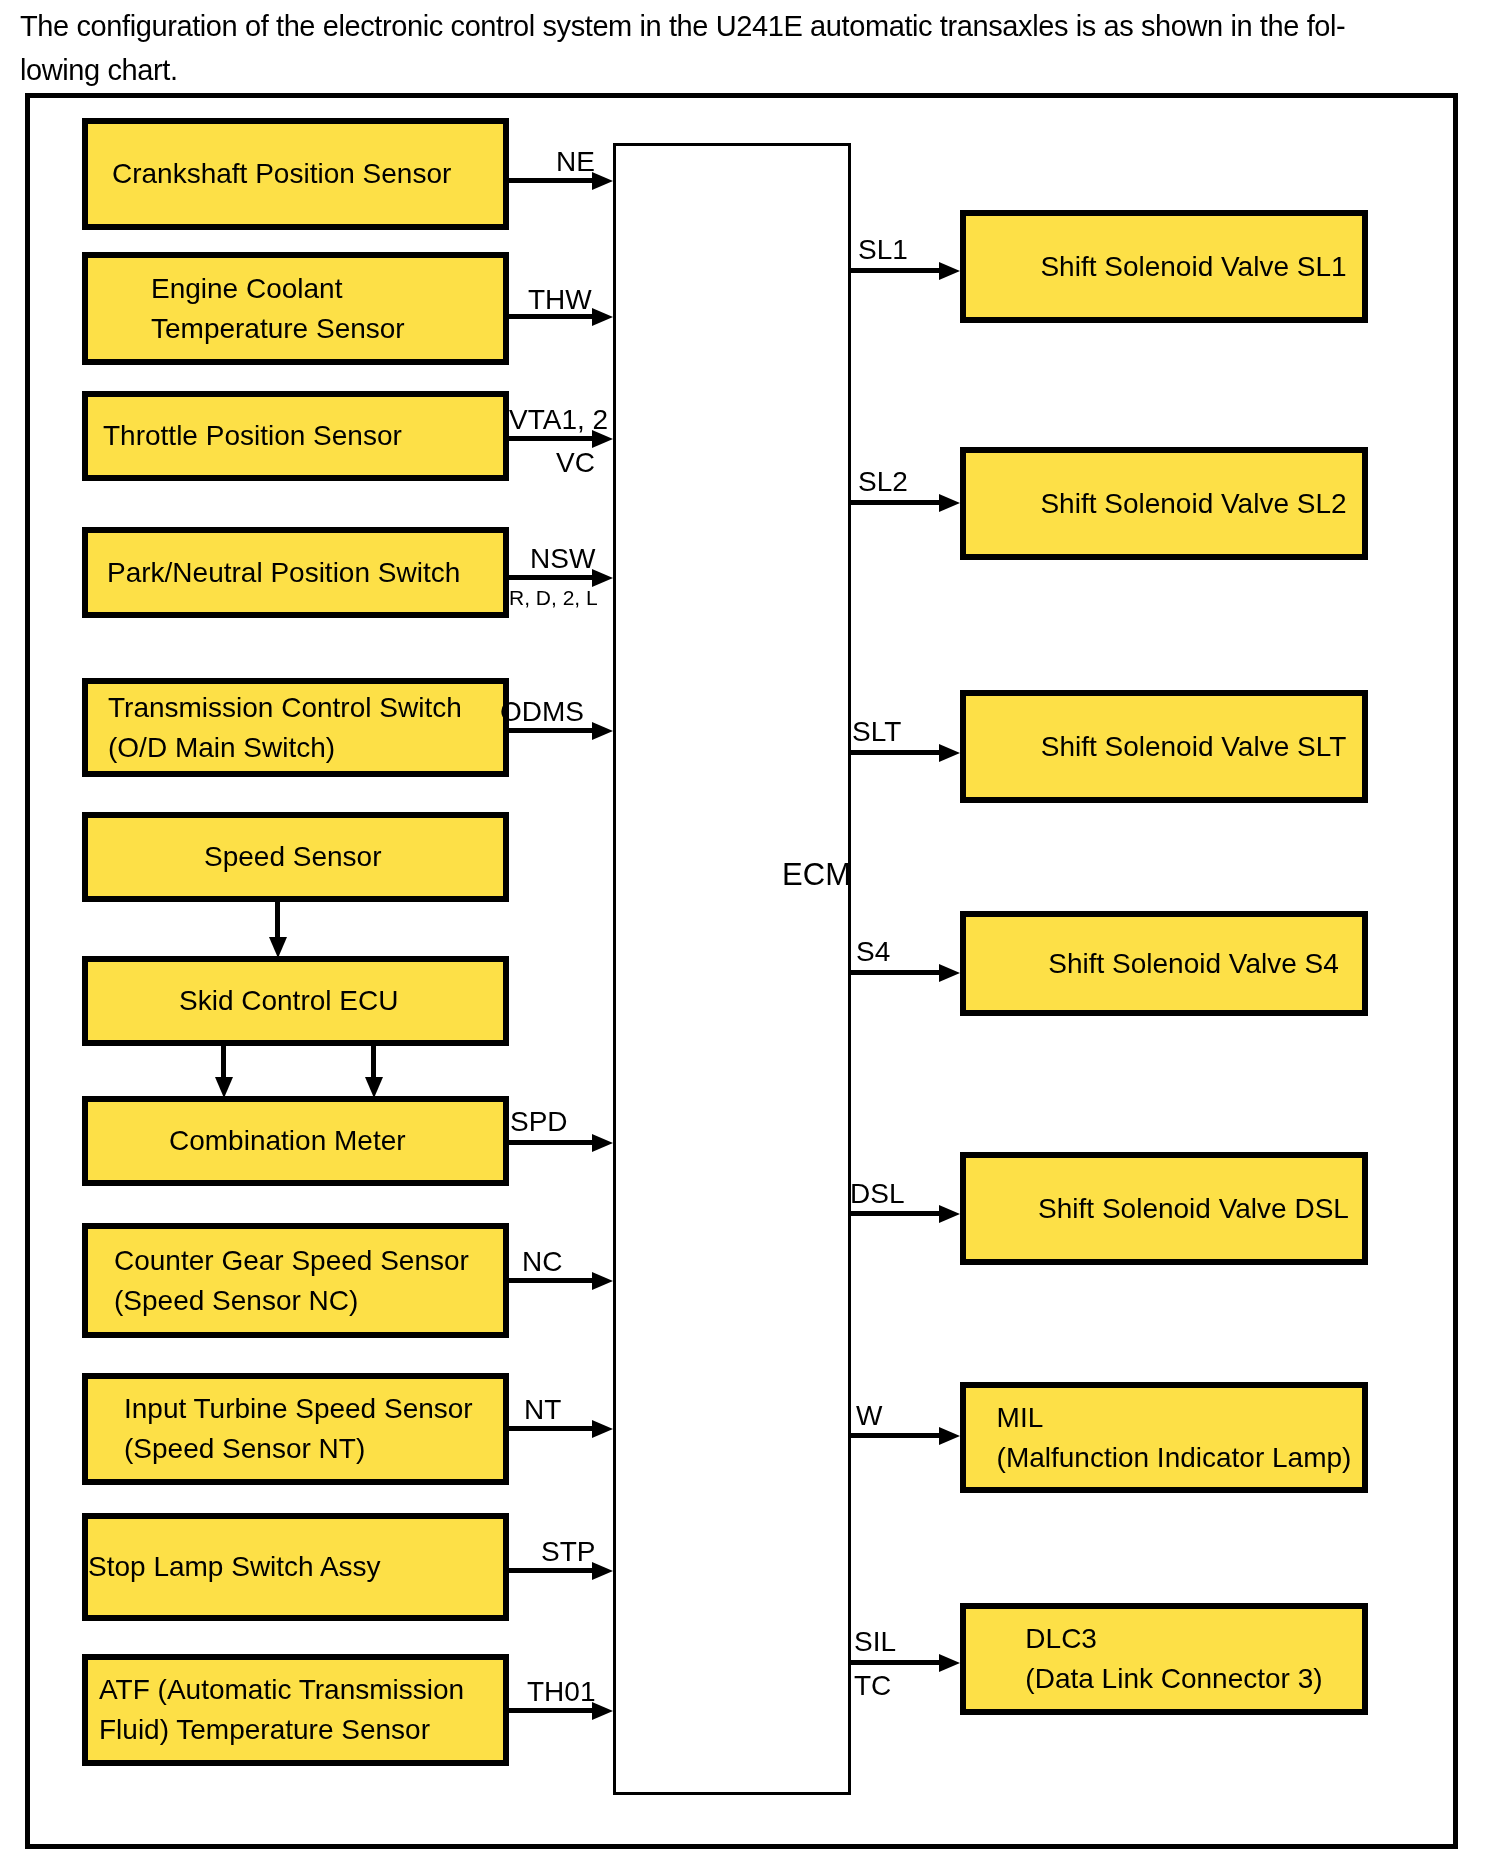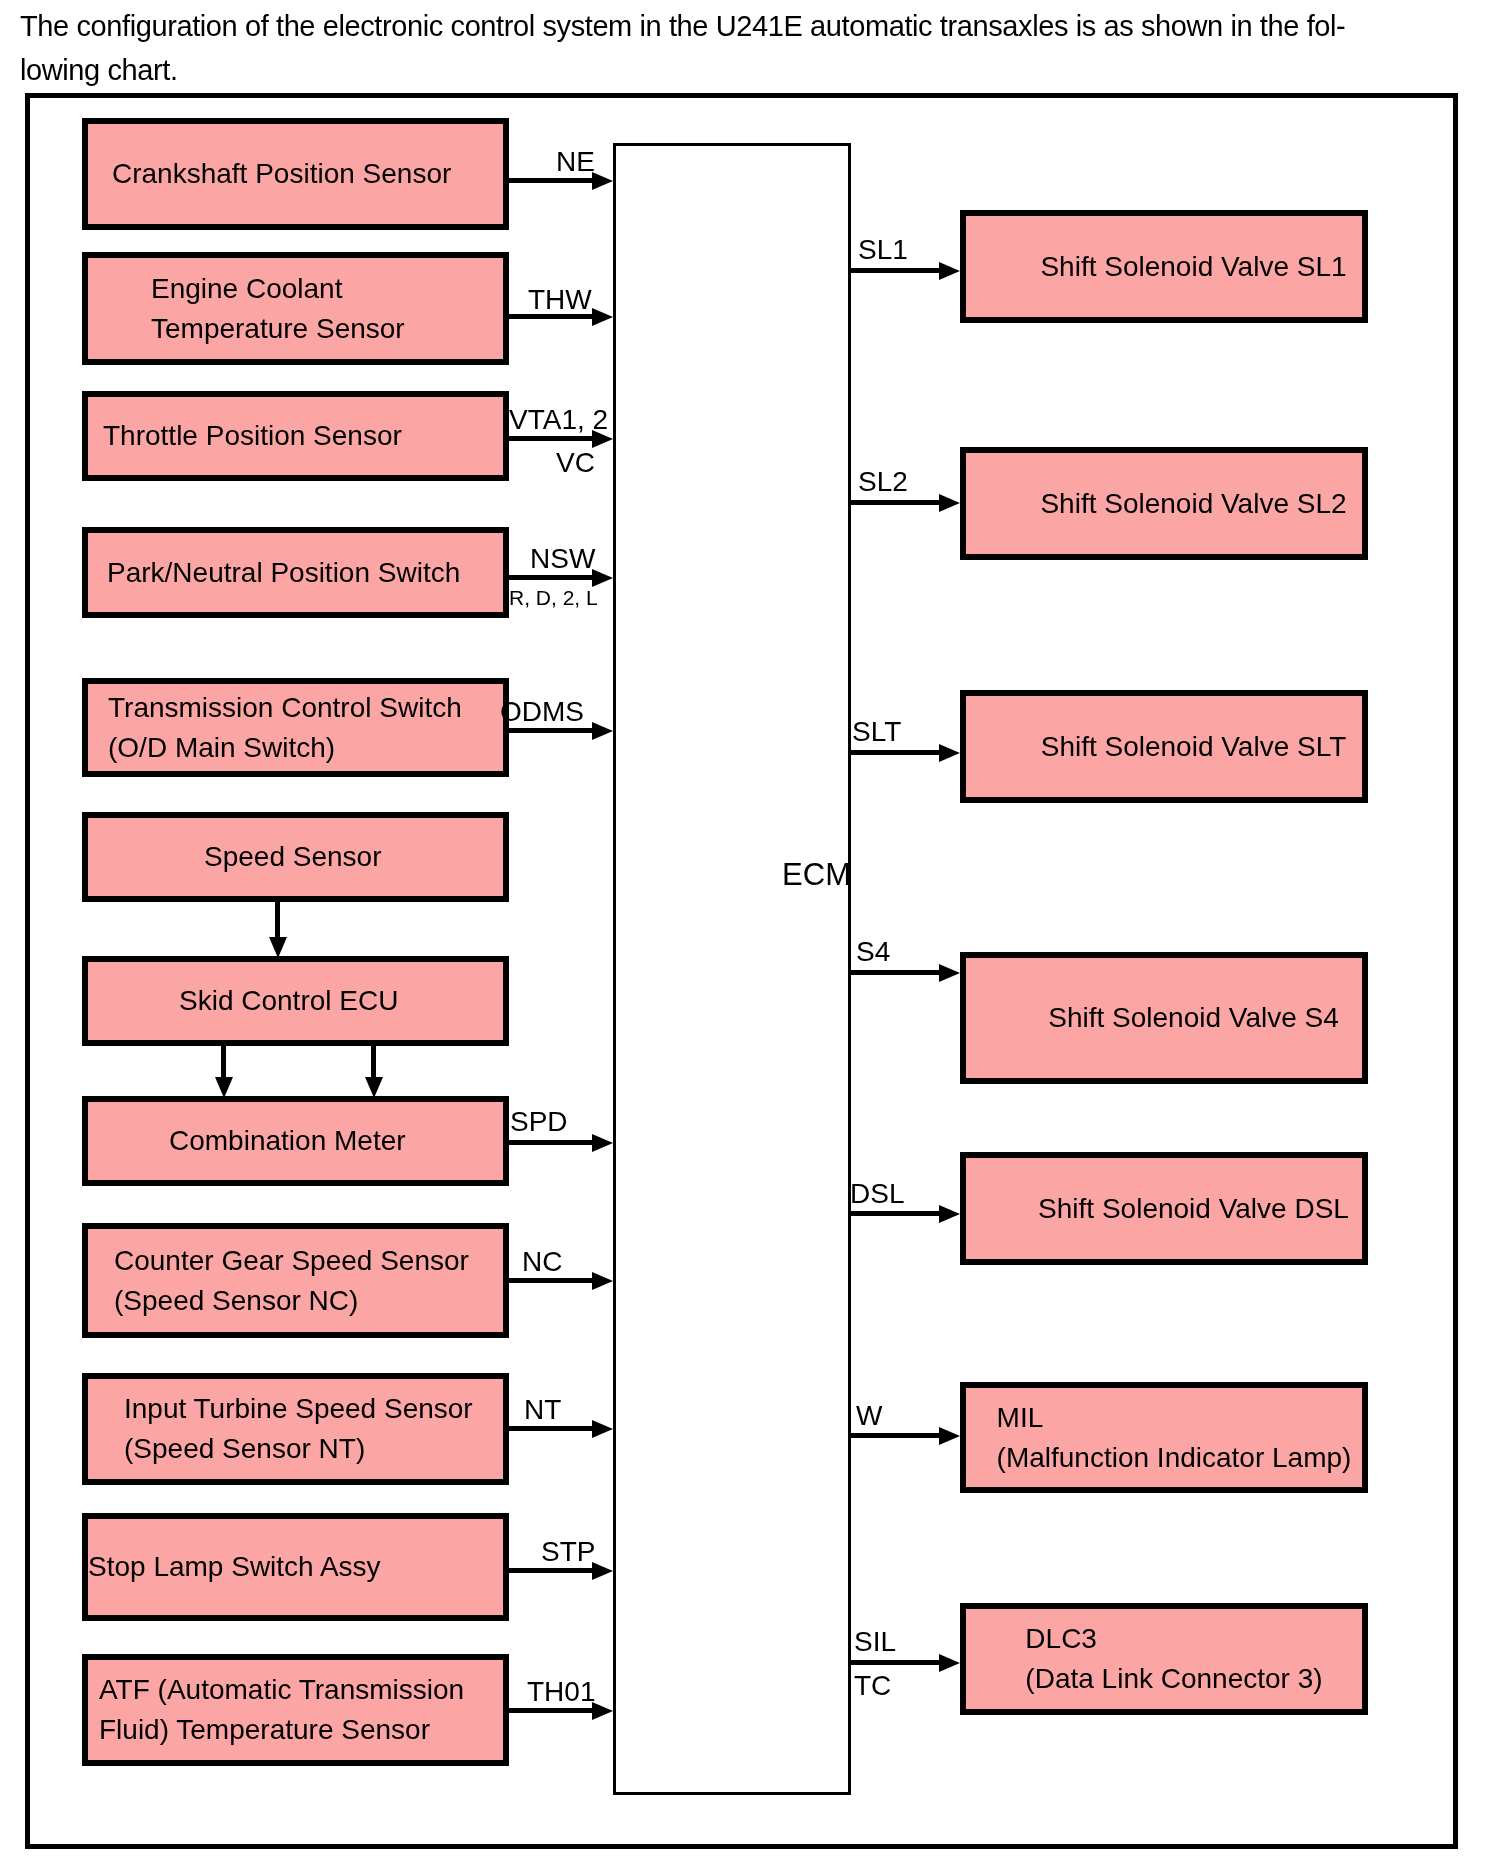--- a/index.html
+++ b/index.html
@@ -10,21 +10,21 @@
   .header {
     position:absolute; left:20px; top:4px; width:1472px;
     font-size:29px; line-height:44px; letter-spacing:-0.4px;
     white-space:pre-line;
   }
   .frame {
     position:absolute; left:25px; top:93px; width:1433px; height:1756px;
     border:5px solid #000; box-sizing:border-box;
   }
   .box {
-    position:absolute; background:#fca5a5; border:6px solid #000;
+    position:absolute; background:#fde047; border:6px solid #000;
     box-sizing:border-box; display:flex; align-items:center;
   }
   .box-in  { left:82px;  width:427px; }
   .box-out { left:960px; width:408px;justify-content:center; }
   .box-txt { font-size:28px; line-height:40px; white-space:pre-line; }
   .ecm-box {
     position:absolute; left:613px; top:143px; width:238px; height:1652px;
     border:3px solid #000; box-sizing:border-box; background:#fff;
   }
   .ecm-label {
@@ -105,21 +105,21 @@
 
   <div class="box box-out" style="top:210px;height:113px">
     <div class="box-txt" style="padding-left:59px">Shift Solenoid Valve SL1</div>
   </div>
   <div class="box box-out" style="top:447px;height:113px">
     <div class="box-txt" style="padding-left:59px">Shift Solenoid Valve SL2</div>
   </div>
   <div class="box box-out" style="top:690px;height:113px">
     <div class="box-txt" style="padding-left:59px">Shift Solenoid Valve SLT</div>
   </div>
-  <div class="box box-out" style="top:952px;height:132px">
+  <div class="box box-out" style="top:911px;height:105px">
     <div class="box-txt" style="padding-left:59px">Shift Solenoid Valve S4</div>
   </div>
   <div class="box box-out" style="top:1152px;height:113px">
     <div class="box-txt" style="padding-left:59px">Shift Solenoid Valve DSL</div>
   </div>
   <div class="box box-out" style="top:1382px;height:111px">
     <div class="box-txt" style="padding-left:20px">MIL
 (Malfunction Indicator Lamp)</div>
   </div>
   <div class="box box-out" style="top:1603px;height:112px">

